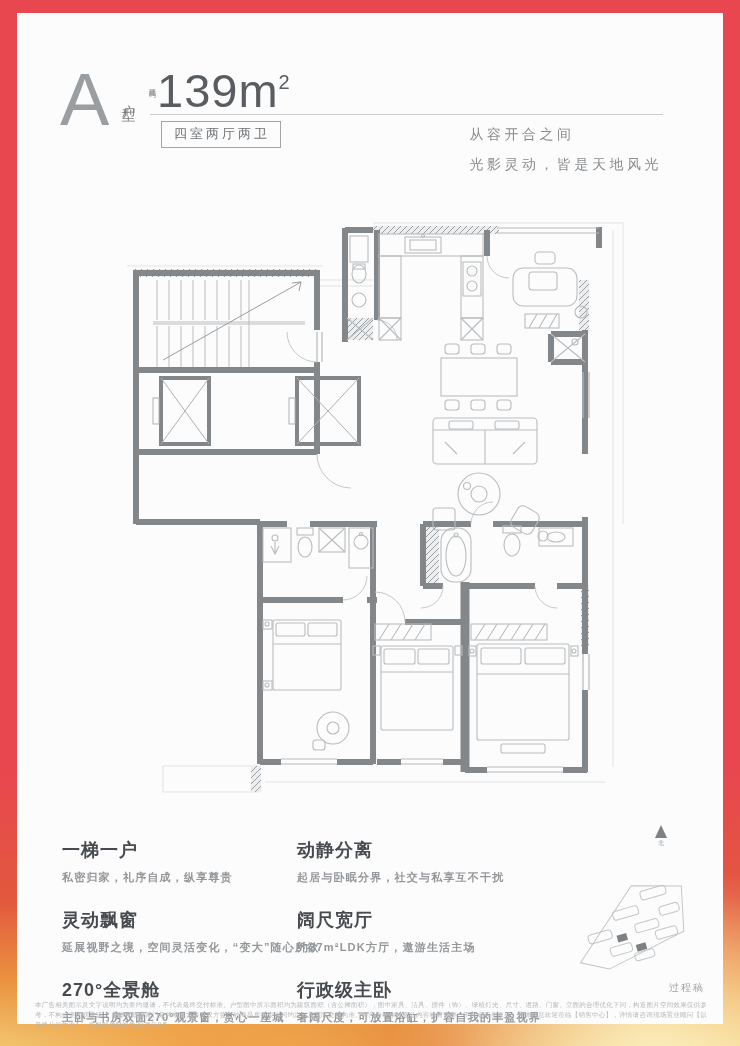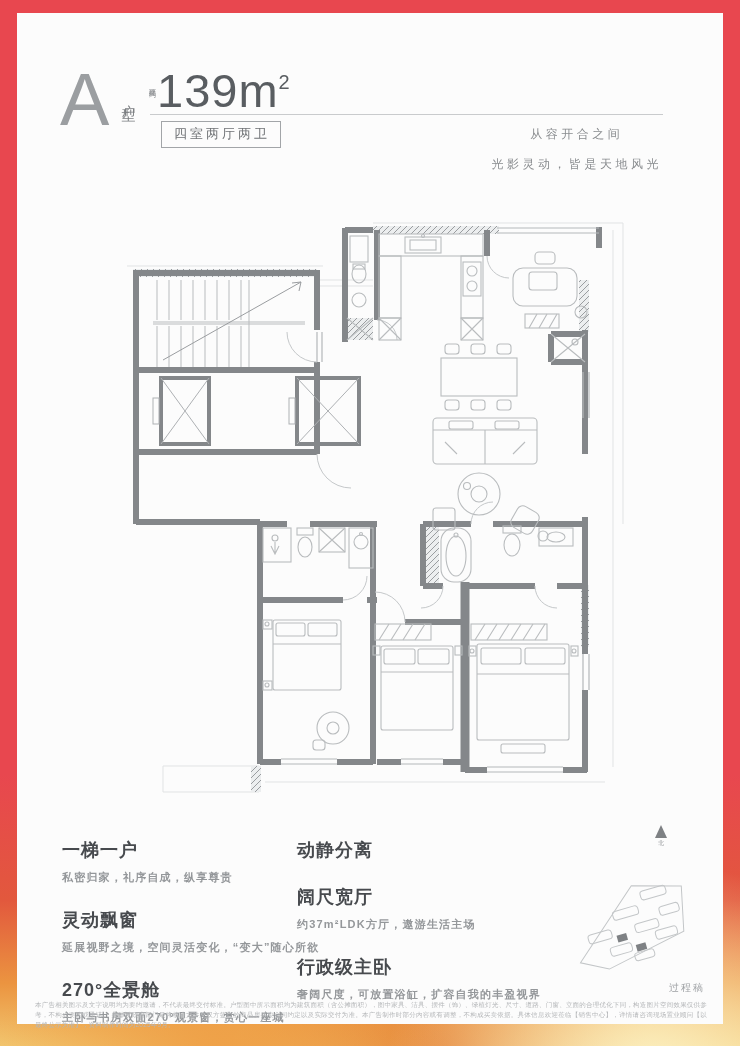--- a/index.html
+++ b/index.html
@@ -18,22 +18,22 @@
   }
   
   .unit-letter{position:absolute;left:43px;top:50px;font-size:74px;font-weight:300;color:#9b9ea1;line-height:1;}
   .unit-type{position:absolute;left:103px;top:80px;font-size:14px;color:#7c7f82;writing-mode:vertical-lr;letter-spacing:4px;}
   .area-prefix{position:absolute;left:130px;top:70px;font-size:7px;color:#8f9295;writing-mode:vertical-lr;letter-spacing:1px;}
   .area-number{position:absolute;left:140px;top:54px;font-size:47px;color:#595d61;letter-spacing:1px;line-height:1;text-align:center;}
   .area-number sup{font-size:20px;vertical-align:18px;}
   .header-rule{position:absolute;left:133px;top:101px;width:513px;height:1px;background:#c9cbcd;}
   .spec-box{position:absolute;left:144px;top:108px;border:1px solid #a2a5a8;color:#6f7275;
     font-size:13px;letter-spacing:3px;padding:3px 10px 4px 12px;}
-  .tagline{position:absolute;right:61px;top:106px;text-align:center;color:#898c8f;
-    font-size:12px;letter-spacing:3.5px;line-height:30px;}
+  .tagline{position:absolute;right:61px;top:106px;text-align:left;color:#898c8f;
+    font-size:14px;letter-spacing:3.5px;line-height:30px;}
   
   .plan{position:absolute;left:88px;top:209px;width:530px;height:575px;}
   
   .features{position:absolute;left:45px;top:825px;width:620px;}
   .col{position:absolute;top:0;width:280px;}
   .col.left{left:0;} .col.right{left:235px;}
   .feat{margin-bottom:23px;}
   .feat .t{font-size:18px;font-weight:bold;color:#474a4e;letter-spacing:1px;}
   .feat .d{font-size:11px;color:#94979a;letter-spacing:1.2px;margin-top:8px;font-weight:bold;}
   
@@ -257,20 +257,21 @@
         <div class="d">延展视野之境，空间灵活变化，“变大”随心所欲</div>
       </div>
       <div class="feat">
         <div class="t">270°全景舱</div>
         <div class="d">主卧与书房双面270°观景窗，赏心一座城</div>
       </div>
     </div>
     <div class="col right">
       <div class="feat">
         <div class="t">动静分离</div>
+        <div class="d">起居与卧眠分界，社交与私享互不干扰</div>
       </div>
       <div class="feat">
         <div class="t">阔尺宽厅</div>
         <div class="d">约37m²LDK方厅，遨游生活主场</div>
       </div>
       <div class="feat">
         <div class="t">行政级主卧</div>
         <div class="d">奢阔尺度，可放置浴缸，扩容自我的丰盈视界</div>
       </div>
     </div>

